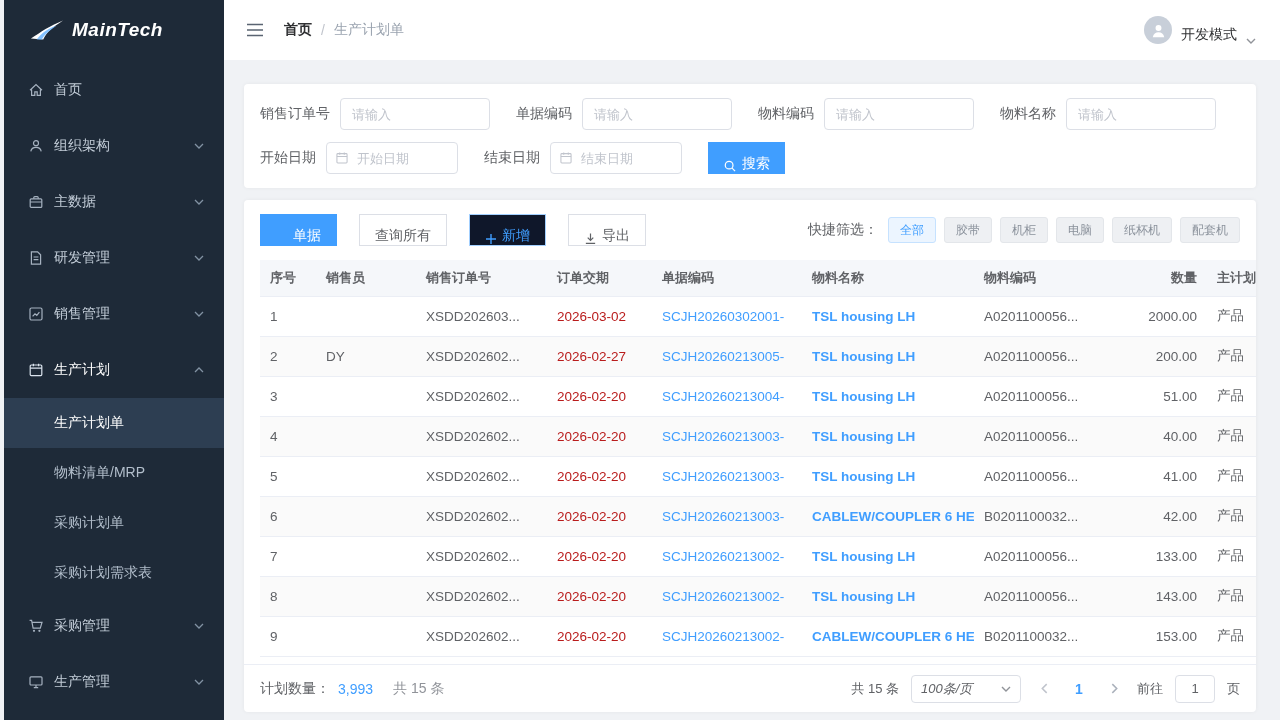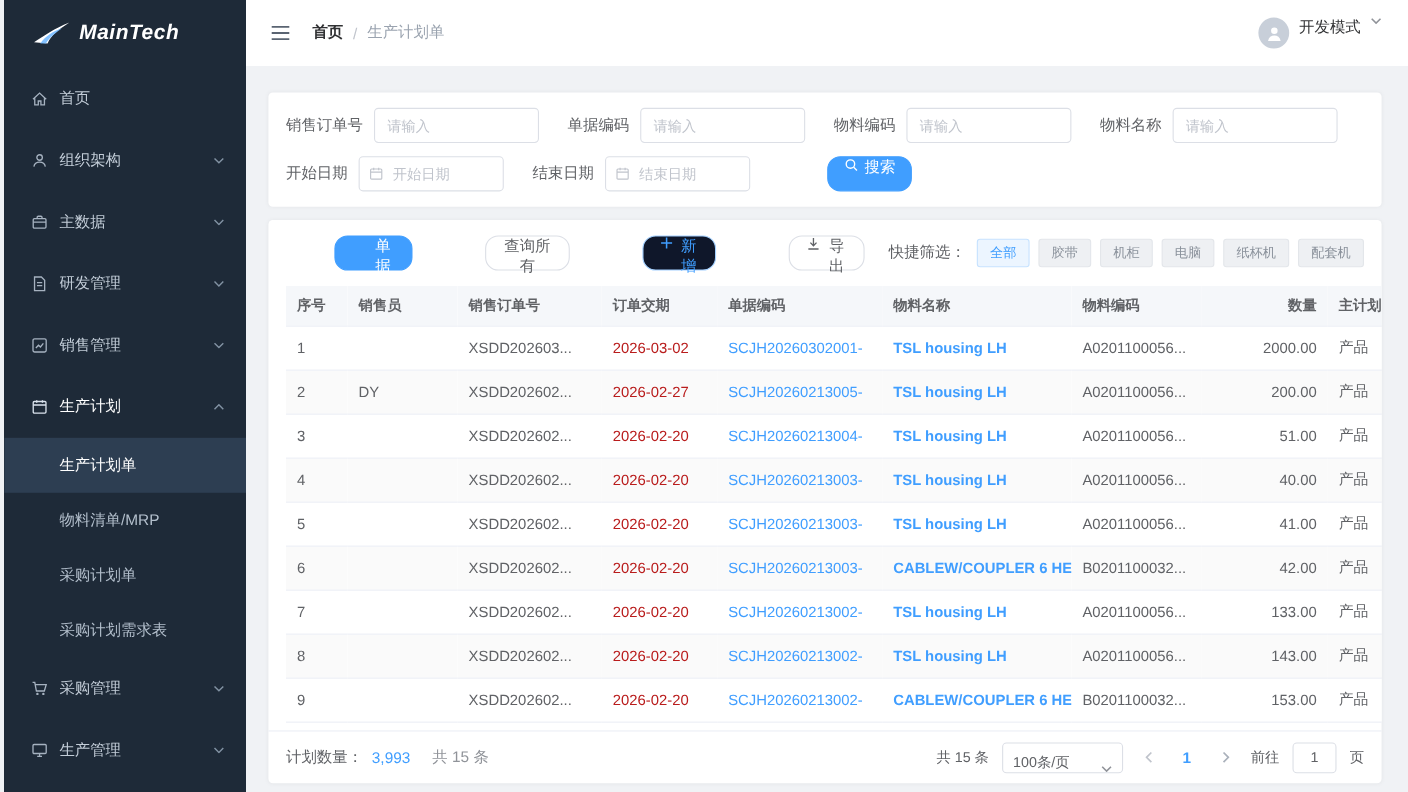--- a/index.html
+++ b/index.html
@@ -23,42 +23,42 @@
   .mi-chevron.up { transform:rotate(180deg); }
   .submenu-item { height:50px; display:flex; align-items:center; padding-left:50px; font-size:14px; color:#b3bfcc; cursor:pointer; }
   .submenu-item.active { background:#2d3e52; color:#fff; }
 
   
   .topbar { position:fixed; left:220px; top:0; right:0; height:60px; background:#fff; display:flex; align-items:center; padding:0 24px 0 26px; z-index:4; }
   .hamburger { display:inline-flex; color:#5a6472; cursor:pointer; margin-right:20px; }
   .crumb-home { font-size:14px; font-weight:bold; color:#303133; cursor:pointer; }
   .crumb-sep { margin:0 9px; color:#c0c4cc; font-size:14px; }
   .crumb-cur { font-size:14px; color:#9aa3af; }
-  .topbar-right { margin-left:auto; display:flex; align-items:flex-start; gap:9px; cursor:pointer; }
+  .topbar-right { margin-left:auto; display:flex; align-items:flex-end; gap:9px; cursor:pointer; }
   .avatar { width:28px; height:28px; border-radius:50%; background:#c8cfd9; display:inline-flex; align-items:center; justify-content:center; overflow:hidden; }
   .user-label { font-size:14px; color:#303133; }
   .chev-sm { display:inline-flex; color:#909399; }
 
   
   .main { position:absolute; left:220px; top:60px; right:0; bottom:0; background:#f0f2f5; padding:24px 24px 0; overflow:hidden; }
   .card { background:#fff; border-radius:4px; box-shadow:0 0 4px rgba(0,0,0,.05); }
 
   
   .filter-card { padding:14px 16px; }
   .filter-row { display:flex; align-items:center; }
   .filter-row.second { margin-top:12px; }
   .f-group { display:inline-flex; align-items:center; margin-right:26px; }
   .f-label { font-size:14px; color:#606266; margin-right:10px; white-space:nowrap; }
   .f-input { width:150px; height:32px; border:1px solid #dcdfe6; border-radius:4px; padding:0 11px; font-size:13px; color:#606266; outline:none; font-family:inherit; }
   .f-input::placeholder, .date-input input::placeholder, .goto-input::placeholder { color:#c0c4cc; }
   .date-input { position:relative; display:inline-flex; }
   .date-input input { width:132px; height:32px; border:1px solid #dcdfe6; border-radius:4px; padding:0 8px 0 30px; font-size:13px; color:#606266; outline:none; font-family:inherit; }
   .di-icon { position:absolute; left:9px; top:9px; color:#c0c4cc; display:inline-flex; }
 
-  .btn { display:inline-flex; align-items:flex-start; justify-content:center; gap:5px; height:32px; padding:0 15px; border-radius:12px; font-size:14px; cursor:pointer; border:1px solid transparent; font-family:inherit; background:#fff;margin-left:44px; }
+  .btn { display:inline-flex; align-items:flex-end; justify-content:center; gap:5px; height:32px; padding:0 15px; border-radius:0; font-size:14px; cursor:pointer; border:1px solid transparent; font-family:inherit; background:#fff; }
   .btn .bi { display:inline-flex; }
   .btn-search { background:#409eff; border-color:#409eff; color:#fff; padding:0 14px; }
   .btn-primary { background:#409eff; border-color:#409eff; color:#fff;padding-left:32px; }
   .btn-default { background:#fff; border-color:#dcdfe6; color:#606266; }
   .btn-plain { background:#0f172a; border-color:#a3d0ff; color:#409eff; }
 
   
   .table-card { margin-top:12px; height:512px; display:flex; flex-direction:column; }
   .toolbar { display:flex; align-items:center; padding:14px 16px; }
   .toolbar .btn { margin-right:22px; }
@@ -76,21 +76,21 @@
   td:nth-child(4) { color:#b91c1c; }
   .link { color:#409eff; cursor:pointer; text-decoration:none; }
   .link.strong { font-weight:bold; }
 
   
   .table-footer { height:48px; border-top:1px solid #ebeef5; display:flex; align-items:center; padding:0 16px; }
   .tf-left { display:flex; align-items:center; font-size:14px; color:#606266; gap:4px; }
   .tf-left .blue { color:#409eff; margin-left:4px; }
   .tf-left .muted { color:#909399; margin-left:16px; }
   .tf-right { margin-left:auto; display:flex; align-items:center; gap:12px; font-size:13px; color:#606266; }
-  .select { display:inline-flex; align-items:flex-end; justify-content:space-between; width:110px; height:28px; border:1px solid #dcdfe6; border-radius:4px; padding:0 9px; cursor:pointer; color:#606266; }
+  .select { display:inline-flex; align-items:center; justify-content:space-between; width:110px; height:28px; border:1px solid #dcdfe6; border-radius:4px; padding:0 9px; cursor:pointer; color:#606266;font-style:italic; }
   .pg-arrow { display:inline-flex; align-items:center; justify-content:center; width:22px; height:26px; color:#c0c4cc; cursor:pointer; }
   .pg-arrow.next { color:#aab1bb; }
   .pg-num { min-width:24px; text-align:center; color:#409eff; font-weight:bold; cursor:pointer; font-size:14px; }
   .goto-input { width:40px; height:28px; border:1px solid #dcdfe6; border-radius:4px; text-align:center; font-size:13px; color:#606266; outline:none; font-family:inherit; }
 </style>
 </head>
 <body>
 
 <div class="sidebar">
   <div class="logo">

